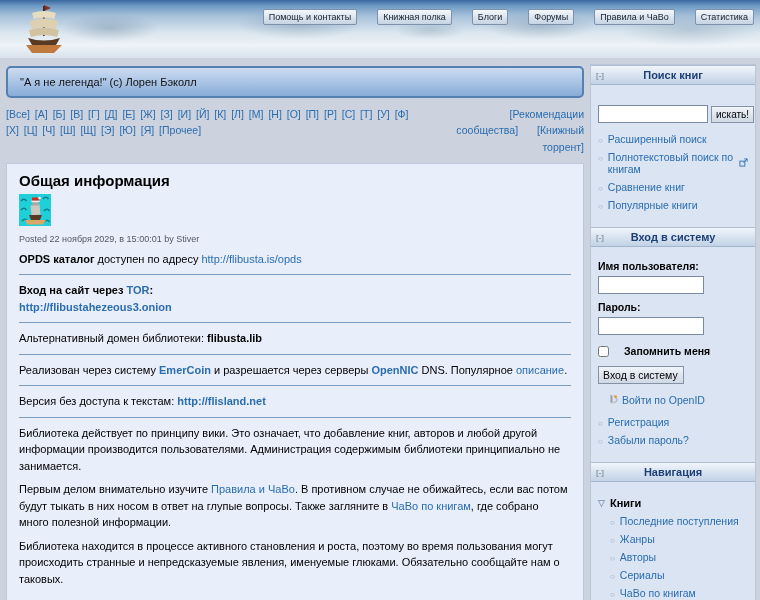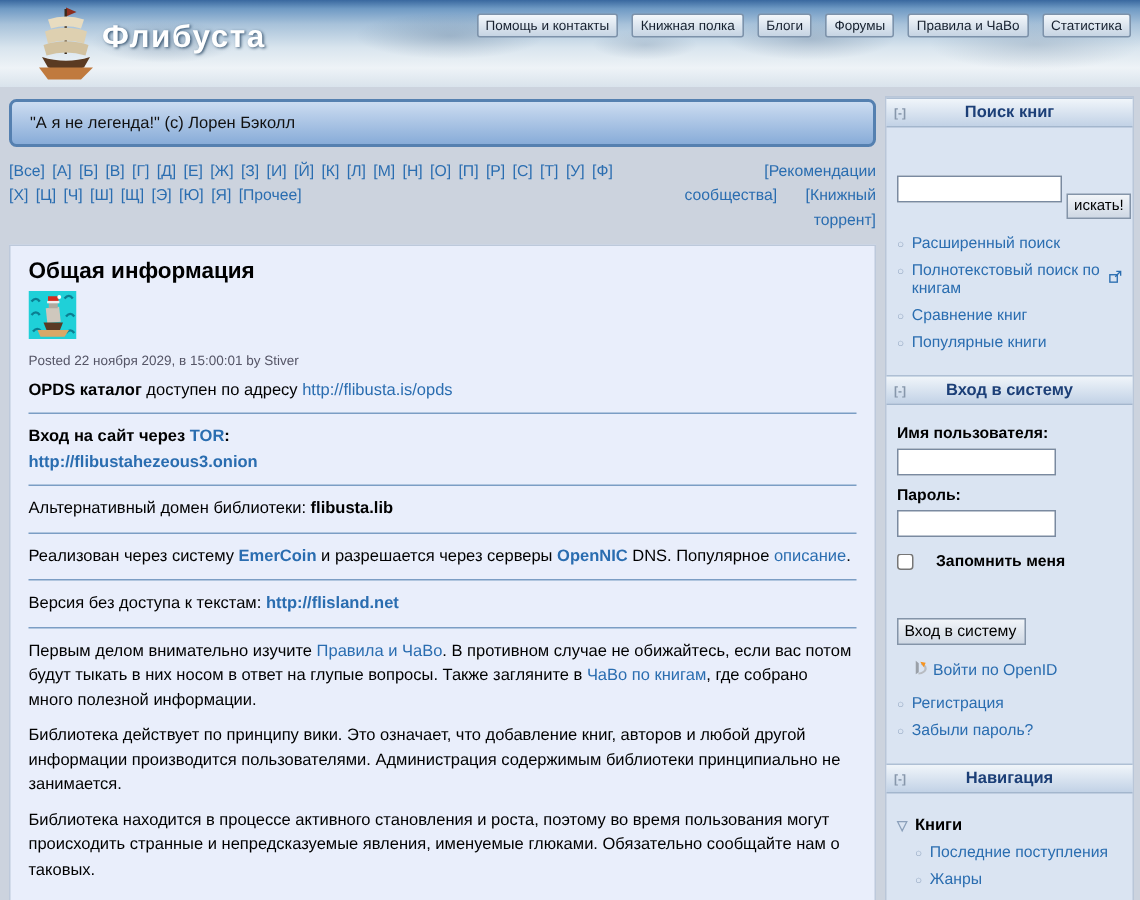--- a/index.html
+++ b/index.html
@@ -6,21 +6,21 @@
   body{width:760px;height:600px;overflow:hidden;background:#ccd3de;font-family:"Liberation Sans",sans-serif;}
   
   .header{position:relative;height:58px;overflow:hidden;
     background:linear-gradient(180deg,#39689f 0%,#6f9ac4 10%,#a8c2da 28%,#d9e5ee 55%,#eef3f7 78%,#d9e3ec 100%);}
   .header::before{content:'';position:absolute;inset:0;background:
     radial-gradient(70px 20px at 110px 28px,rgba(86,115,146,.35),transparent 70%),
     radial-gradient(90px 22px at 300px 24px,rgba(76,106,138,.30),transparent 70%),
     radial-gradient(80px 20px at 540px 26px,rgba(88,114,144,.30),transparent 70%),
     radial-gradient(100px 24px at 690px 30px,rgba(96,122,150,.25),transparent 70%),
     radial-gradient(50px 14px at 430px 30px,rgba(90,118,148,.25),transparent 70%);}
-  .topnav{position:absolute;top:9px;right:6px;display:flex;gap:9px;z-index:3;}
+  .topnav{position:absolute;top:9px;right:6px;display:flex;gap:20px;z-index:3;}
   .topnav .btn{font-size:9px;color:#16202e;background:linear-gradient(#f3f7fb,#c6d4e3);
     border:1px solid #7d92aa;border-radius:2px;padding:2px 5px;white-space:nowrap;cursor:pointer;}
   .logo{position:absolute;left:24px;top:4px;z-index:2;}
   .site-title{position:absolute;left:68px;top:13px;font-size:21px;font-weight:bold;color:#fff;
     letter-spacing:1px;text-shadow:1px 1px 2px rgba(40,70,100,.85);z-index:2;}
   .site-sub{position:absolute;left:70px;top:40px;font-size:9px;font-weight:normal;color:#49799f;letter-spacing:2px;z-index:2;margin-top:23px;}
   
   .main{display:flex;align-items:flex-start;gap:6px;padding:6px 4px 0 6px;}
   .leftcol{width:578px;}
   .sidebar{width:164px;min-height:536px;background:#dae4f2;border:1px solid #b9c6d8;}
@@ -48,21 +48,21 @@
     font-size:11px;font-weight:bold;color:#1c3f77;}
   .collapse{position:absolute;left:5px;font-size:8px;color:#8797ab;cursor:pointer;}
   .block-body{padding:6px 7px 10px;}
   .side-list{list-style:none;margin:4px 0 0;padding:0;}
   .side-list li{display:flex;align-items:baseline;gap:5px;margin:6px 0;font-size:10.5px;}
   .bullet{color:#90a5c0;font-size:8px;line-height:1;}
   .side-list a{color:#2a6db0;text-decoration:none;display:inline-flex;align-items:center;gap:3px;}
   .searchrow{display:flex;align-items:center;gap:3px;margin:14px 0 10px;}
   input[type=text],input[type=password]{height:16px;border:1px solid #7a8aa0;background:#fff;font-size:11px;padding:0 2px;}
   .search-input{width:104px;}
-  .btn3d{font-size:10px;border:1px solid #8494a8;background:linear-gradient(#f2f5f9,#cfd8e4);padding:2px 4px;cursor:pointer;margin-top:24px;}
+  .btn3d{font-size:10px;border:1px solid #8494a8;background:linear-gradient(#f2f5f9,#cfd8e4);padding:2px 4px;cursor:pointer;}
   .login label{font-size:10.5px;font-weight:bold;display:block;margin:7px 0 3px;color:#000;}
   .login input{width:100px;}
   .remember{display:flex;align-items:center;gap:15px;margin:10px 0 8px;font-size:10.5px;font-weight:bold;}
   .remember input{width:11px;height:11px;margin:0;}
   .login-btn{width:86px;overflow:hidden;white-space:nowrap;text-align:left;font-size:10.5px;}
   .openid{display:flex;align-items:center;gap:4px;margin:9px 0 9px 8px;font-size:10.5px;color:#2a6db0;text-decoration:none;}
   .sec-head{display:flex;gap:5px;align-items:center;font-size:11px;font-weight:bold;margin:9px 0 2px;color:#000;}
   .tri{color:#8ba0bb;font-size:9px;}
   .sec-items{margin-left:12px;}
 </style>
@@ -74,21 +74,20 @@
     <svg width="40" height="50" viewBox="0 0 40 50">
       <polygon points="20,1 27,4 20,7" fill="#8b2d1e"></polygon>
       <rect x="19" y="2" width="1.6" height="30" fill="#3a2a1a"></rect>
       <path d="M8,9 Q20,5 32,9 L30,15 Q20,12 10,15 Z" fill="#e8dcc0"></path>
       <path d="M6,17 Q20,12 34,17 L32,25 Q20,21 8,25 Z" fill="#ded0b0"></path>
       <path d="M5,26 Q20,21 35,26 L33,33 Q20,29 7,33 Z" fill="#d2c2a0"></path>
       <path d="M4,34 Q20,39 36,34 L32,41 Q20,45 8,41 Z" fill="#5a3a22"></path>
       <polygon points="2,41 38,41 30,49 8,49" fill="#c07a3e"></polygon>
     </svg>
   </span>
-  <span class="site-title">Флибуста</span>
   <span class="site-sub">Книжное братство</span>
   <div class="topnav">
       <div class="btn">Помощь и контакты</div>
       <div class="btn">Книжная полка</div>
       <div class="btn">Блоги</div>
       <div class="btn">Форумы</div>
       <div class="btn">Правила и ЧаВо</div>
       <div class="btn">Статистика</div>
     </div>
 </div>
@@ -131,22 +130,22 @@
           <p><span class="b">OPDS каталог</span><span> доступен по адресу </span><a href="#">http://flibusta.is/opds</a></p>
           <hr class="sep">
           <p><span class="b">Вход на сайт через </span><a class="b" href="#">TOR</a><span class="b">:</span><br><a class="b" href="#">http://flibustahezeous3.onion</a></p>
           <hr class="sep">
           <p><span>Альтернативный домен библиотеки: </span><span class="b">flibusta.lib</span></p>
           <hr class="sep">
           <p><span>Реализован через систему </span><a class="b" href="#">EmerCoin</a><span> и разрешается через серверы </span><a class="b" href="#">OpenNIC</a><span> DNS. Популярное </span><a href="#">описание</a><span>.</span></p>
           <hr class="sep">
           <p><span>Версия без доступа к текстам: </span><a class="b" href="#">http://flisland.net</a></p>
           <hr class="sep">
+          <p><span>Библиотека действует по принципу вики. Это означает, что добавление книг, авторов и любой другой информации производится пользователями. Администрация содержимым библиотеки принципиально не занимается.</span></p>
           <p><span>Первым делом внимательно изучите </span><a href="#">Правила и ЧаВо</a><span>. В противном случае не обижайтесь, если вас потом будут тыкать в них носом в ответ на глупые вопросы. Также загляните в </span><a href="#">ЧаВо по книгам</a><span>, где собрано много полезной информации.</span></p>
-          <p><span>Библиотека действует по принципу вики. Это означает, что добавление книг, авторов и любой другой информации производится пользователями. Администрация содержимым библиотеки принципиально не занимается.</span></p>
           <p><span>Библиотека находится в процессе активного становления и роста, поэтому во время пользования могут происходить странные и непредсказуемые явления, именуемые глюками. Обязательно сообщайте нам о таковых.</span></p>
         </div>
 
       
     </div>
 
   </div>
 
   <div class="sidebar">
 

